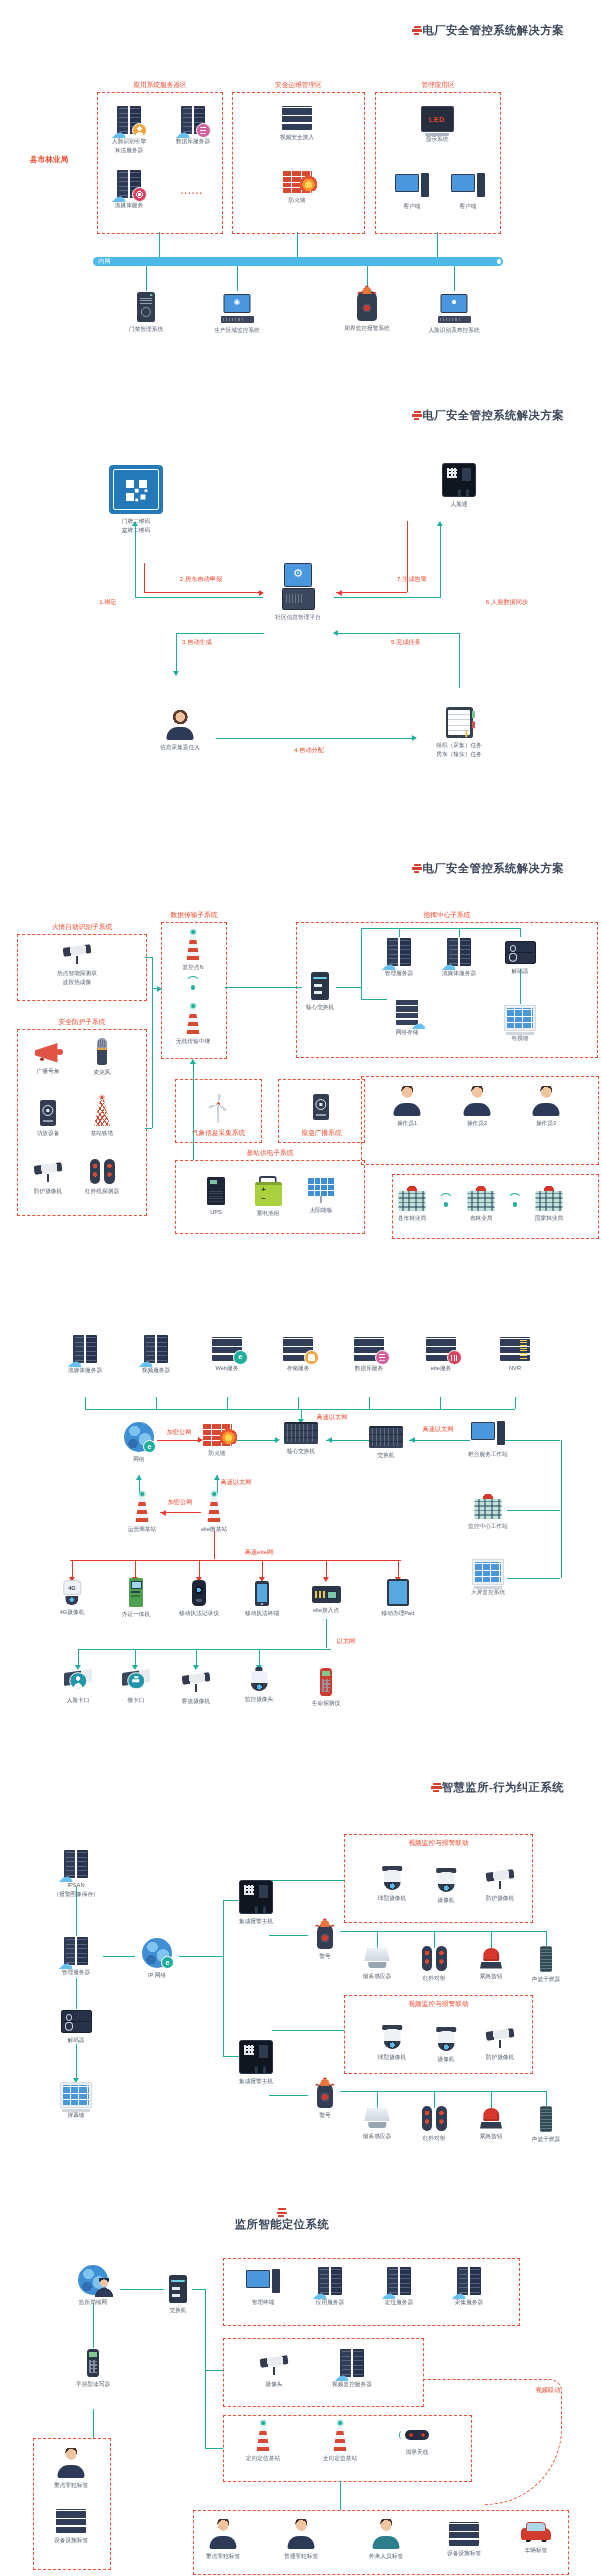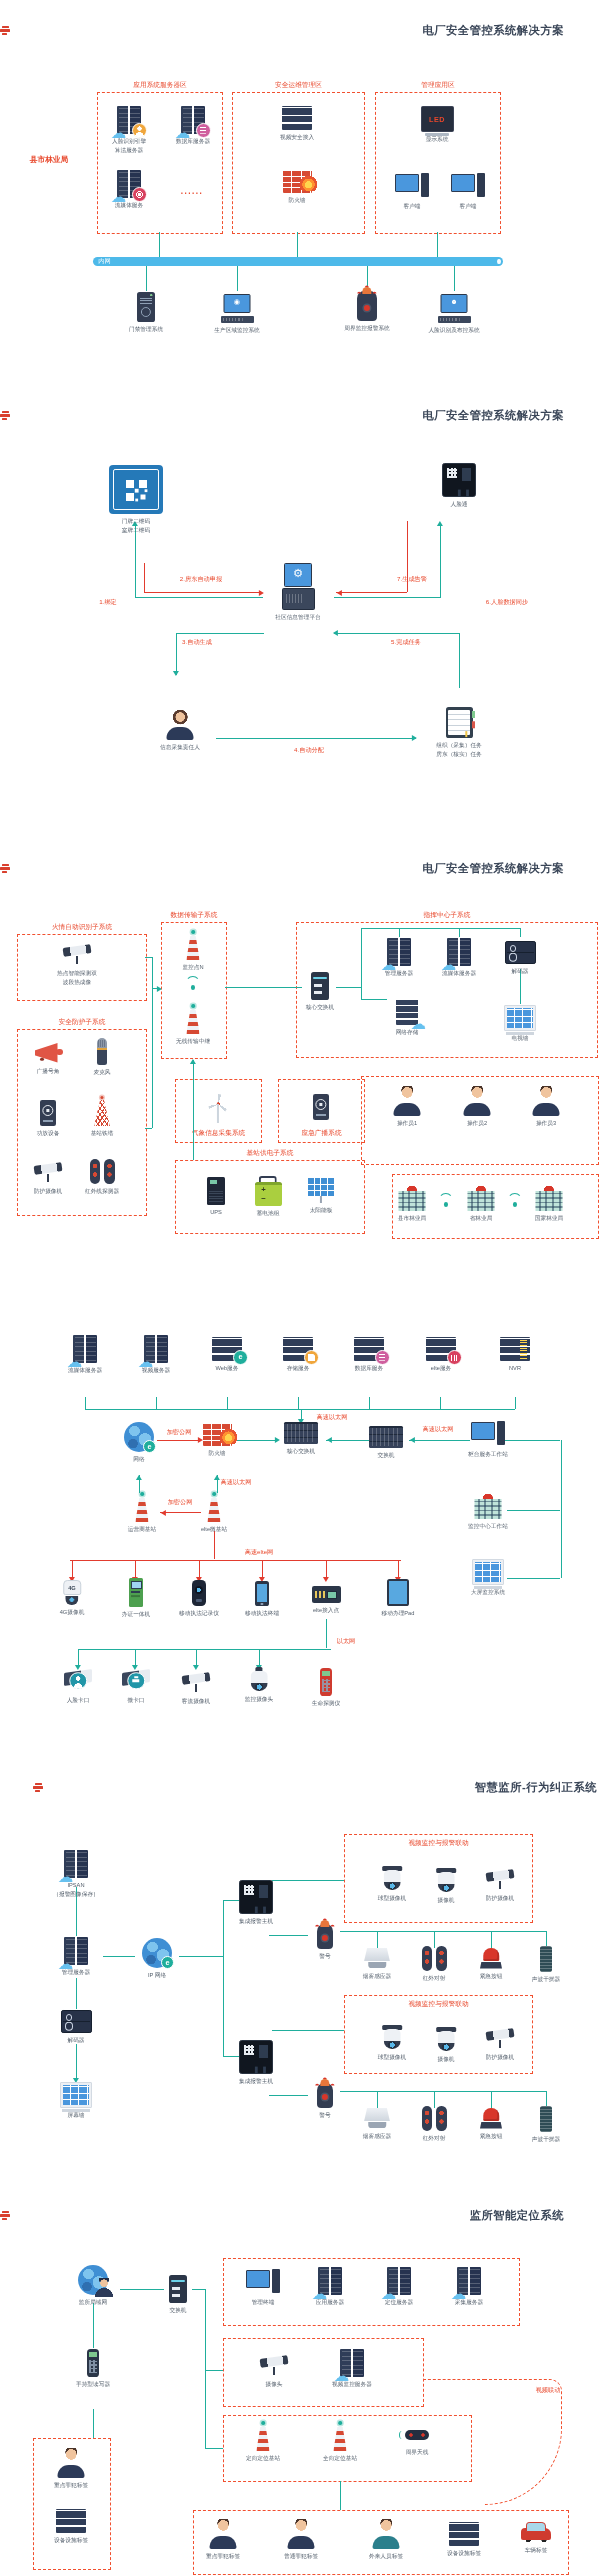--- a/index.html
+++ b/index.html
@@ -1,18 +1,18 @@
 <!DOCTYPE html>
 <html style="font-size:8.2px"><head>
 <meta charset="utf-8">
 <style>
 html,body{margin:0;padding:0;background:#fff;font-family:"Liberation Sans","DejaVu Sans",sans-serif}
 #canvas{position:relative;width:603px;height:3894px;margin:0 auto;background:#fff;overflow:hidden}
 
-.sec-title{position:absolute;left:0;width:564px;display:flex;justify-content:space-between;align-items:center;gap:0}
+.sec-title{position:absolute;left:0;width:564px;display:flex;justify-content:flex-end;align-items:center;gap:0}
 .ttext{font-size:11.3px;font-weight:bold;color:#3a4658;letter-spacing:0.5px}
 .tbars{display:flex;flex-direction:column;gap:1.5px}
 .tbars i{display:block;height:2.1px;background:#d9402e;border-radius:0.5px}
 .tbars i:nth-child(1){width:7.7px;margin-left:1.5px}
 .tbars i:nth-child(2){width:10.3px}
 .tbars i:nth-child(3){width:5.7px;margin-left:1.5px}
 
 .zone{position:absolute;border:0.5px dashed #f1502f}
 .zlabel{position:absolute;left:0;right:0;text-align:center;color:#e8472b;font-size:6.7px;white-space:nowrap}
 .zlabel.out{top:-12.4px}.zlabel.in-t{top:4.1px}.zlabel.in-b{bottom:4.1px}
@@ -671,21 +671,21 @@
       <div class="nlabel">客流摄像机</div>
     </div>
     <div class="node" style="left: 228px; top: 1667px;">
       <div class="ic ic-ptz"></div>
       <div class="nlabel">监控摄像头</div>
     </div>
     <div class="node" style="left: 295px; top: 1668px;">
       <div class="ic ic-handheld red"></div>
       <div class="nlabel">生命探测仪</div>
     </div>
-    <div class="sec-title" style="top: 1780px; margin-left: 33px;">
+    <div class="sec-title" style="top: 1780px;">
       <div class="tbars">
         <i></i>
         <i></i>
         <i></i>
       </div>
       <div class="ttext">智慧监所-行为纠正系统</div>
     </div>
     <div class="zone" style="left: 344px; top: 1834px; width: 187px; height: 87px;">
       <div class="zlabel in-t">视频监控与报警联动</div>
     </div>
@@ -802,21 +802,21 @@
       <div class="nlabel">红外对射</div>
     </div>
     <div class="node" style="left: 460px; top: 2108px;">
       <div class="ic ic-btn"></div>
       <div class="nlabel">紧急按钮</div>
     </div>
     <div class="node" style="left: 515px; top: 2106px;">
       <div class="ic ic-sonic"></div>
       <div class="nlabel">声波干扰器</div>
     </div>
-    <div class="sec-title" style="top: 2208px;">
+    <div class="sec-title" style="top: 2208px; flex-direction: column;">
       <div class="tbars">
         <i></i>
         <i></i>
         <i></i>
       </div>
       <div class="ttext">监所智能定位系统</div>
     </div>
     <div class="zone" style="left: 223px; top: 2258px; width: 295px; height: 66px;"></div>
     <div class="zone" style="left: 223px; top: 2338px; width: 199px; height: 67px;"></div>
     <div class="zone" style="left: 223px; top: 2415px; width: 247px; height: 65px;"></div>

